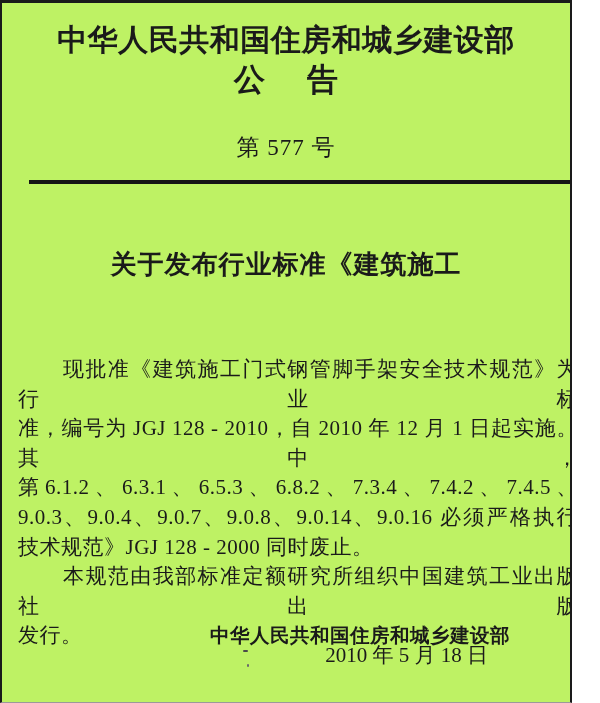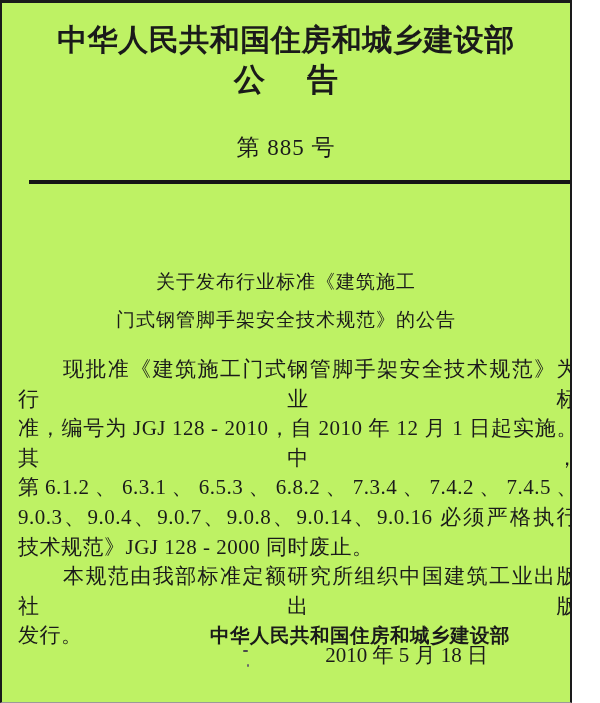--- a/index.html
+++ b/index.html
@@ -59,25 +59,24 @@
     width: 547px;
     height: 4px;
     background: #151515;
   }
   .doc-title {
     position: absolute;
     top: 243px;
     left: 0;
     width: 100%;
     text-align: center;
-    font-size: 19px;
-    font-weight: normal;
+    font-size: 26px;
+    font-weight: bold;
     line-height: 38px;
     letter-spacing: 1px;
-    margin-top: 17px;
   }
   .body-text {
     position: absolute;
     top: 352px;
     left: 16px;
     width: 560px;
     font-size: 21px;
     line-height: 29.6px;
     letter-spacing: 0.5px;
   }
@@ -128,27 +127,26 @@
 
 <div class="page">
 
   <div class="ministry">中华人民共和国住房和城乡建设部</div>
 
   <div class="gonggao">
     <span>公</span>
     <span>告</span>
   </div>
 
-  <div class="doc-number">第 885 号</div>
+  <div class="doc-number">第 577 号</div>
 
   <div class="rule"></div>
 
   <div class="doc-title">
     <div>关于发布行业标准《建筑施工</div>
-    <div>门式钢管脚手架安全技术规范》的公告</div>
   </div>
 
   <div class="body-text">
     <div class="line just indent">现批准《建筑施工门式钢管脚手架安全技术规范》为行业标</div>
     <div class="line just">准，编号为 JGJ 128 - 2010，自 2010 年 12 月 1 日起实施。其中，</div>
     <div class="line just">第6.1.2、6.3.1、6.5.3、6.8.2、7.3.4、7.4.2、7.4.5、</div>
     <div class="line just">9.0.3、9.0.4、9.0.7、9.0.8、9.0.14、9.0.16 必须严格执行</div>
     <div class="line">技术规范》JGJ 128 - 2000 同时废止。</div>
     <div class="line just indent">本规范由我部标准定额研究所组织中国建筑工业出版社出版</div>
     <div class="line">发行。</div>

